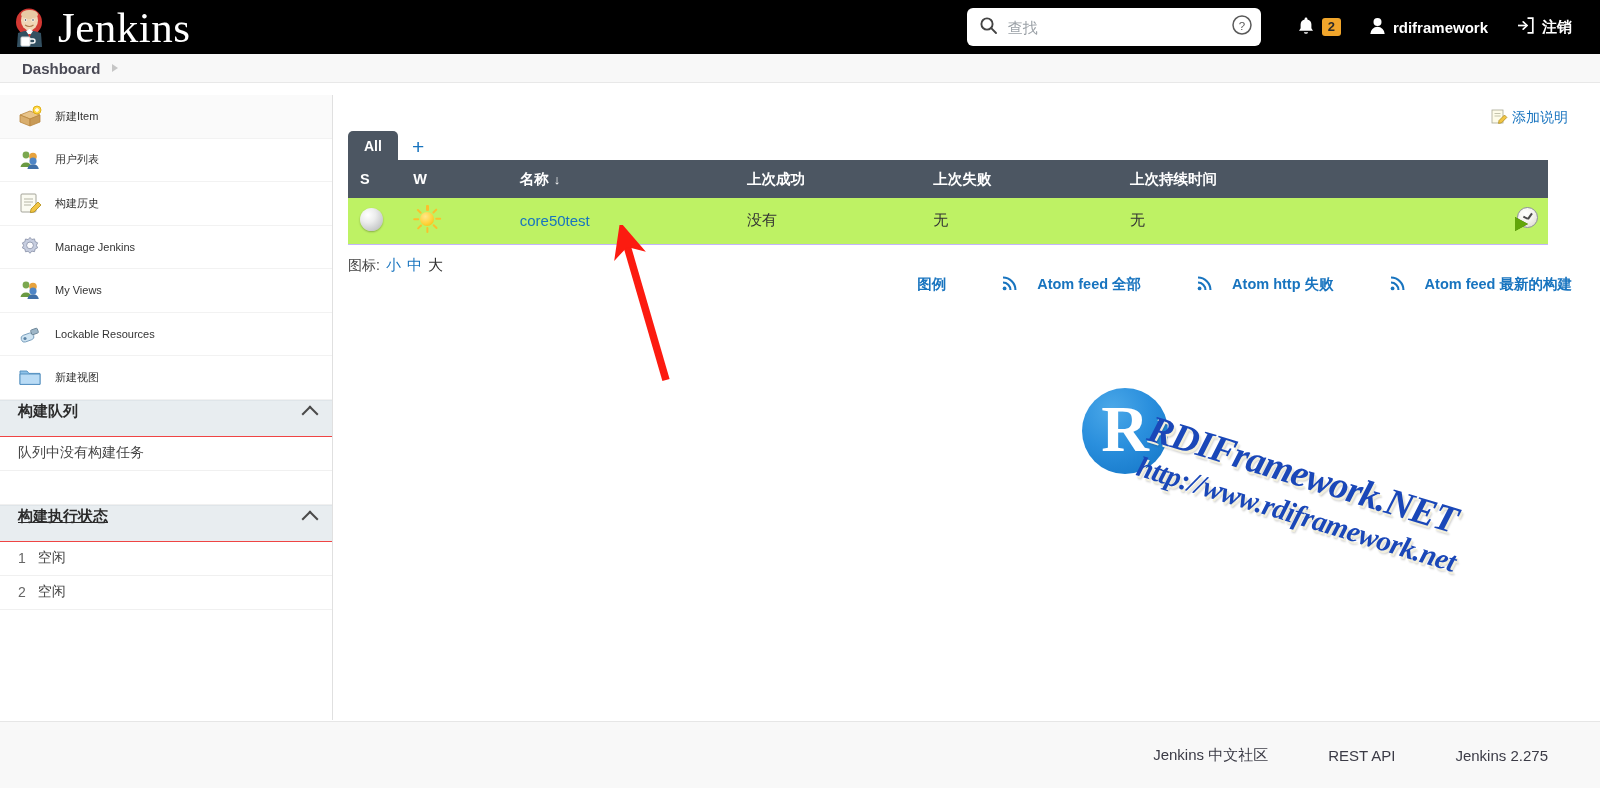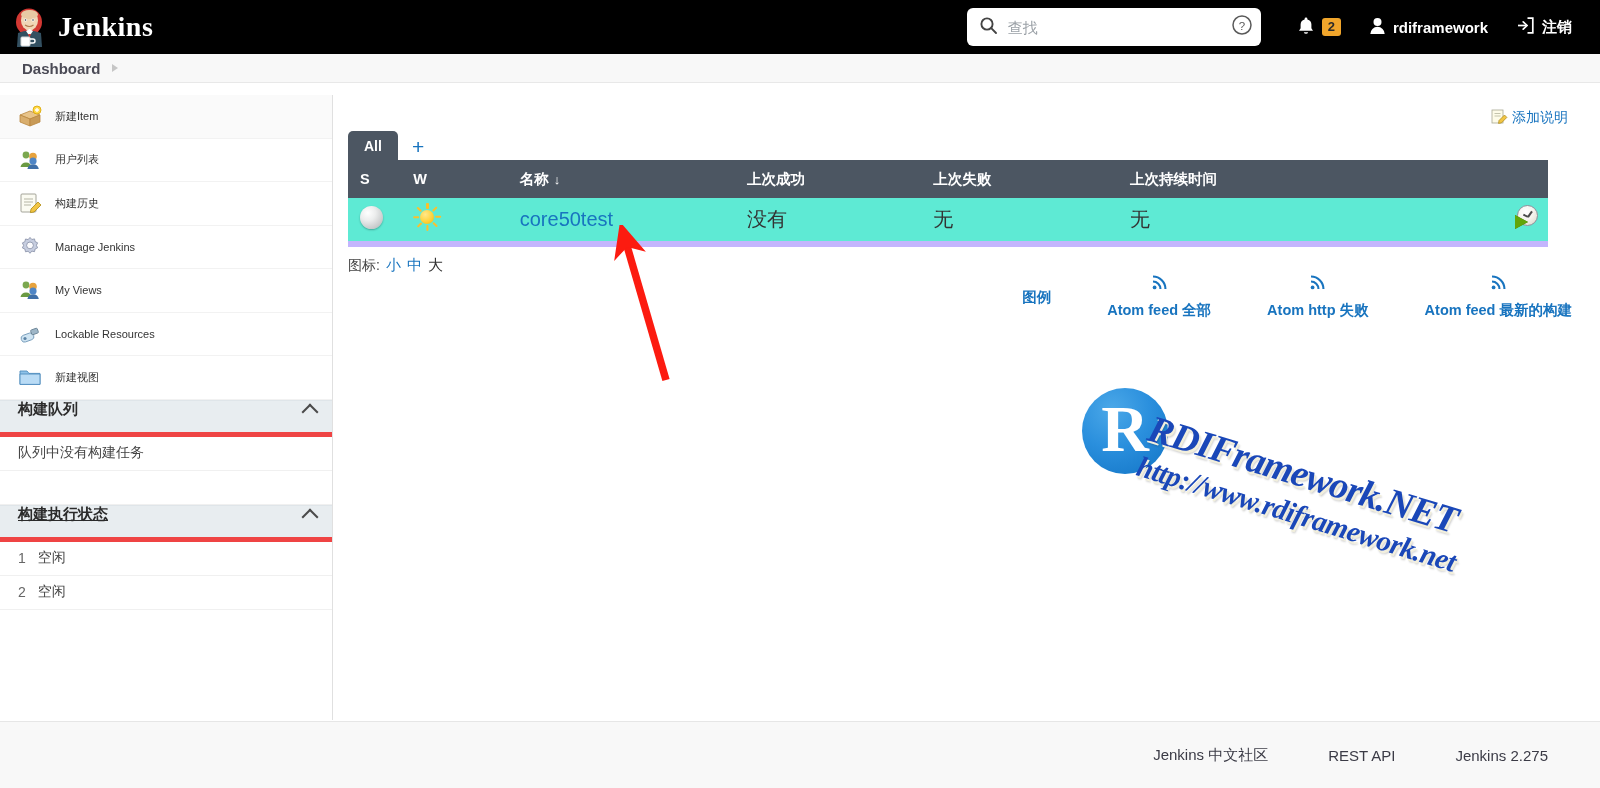--- a/index.html
+++ b/index.html
@@ -21,21 +21,21 @@
   }
   #brand {
     display: flex; align-items: center;
     margin-left: 12px; gap: 8px;
     text-decoration: none;
   }
   .jenkins-mascot { width: 38px; height: 40px; position: relative; }
   #brand-text {
     color: #ffffff;
     font-family: "Liberation Serif", "DejaVu Serif", serif;
-    font-size: 28px; font-weight: bold;
+    font-size: 43px; font-weight: normal;
     letter-spacing: .5px;
   }
   #header-right {
     margin-left: auto; display: flex; align-items: center;
     gap: 0px; height: 60px; padding-right: 14px;
   }
   #search-box {
     width: 294px; height: 38px;
     background: #fff; border-radius: 6px;
     display: flex; align-items: center;
@@ -99,21 +99,21 @@
   .nav-item:first-child { background: #fafafa; }
   .nav-icon { width: 24px; height: 24px; flex: 0 0 24px; position: relative; }
 
   .panel-head {
     background: #e8edf0;
     height: 37px; display: flex; align-items: center;
     padding: 0 16px 13px 18px;
     font-size: 15px; font-weight: bold; color: #2b2b2b;
     cursor: pointer;
     border-top: 1px solid #dfe5e9;
-    border-bottom: 5px solid #ef4444;
+    border-bottom: 1px solid #ef4444;
   }
   .panel-head.underlined span:first-child { text-decoration: underline; }
   .chevron-up {
     margin-left: auto; width: 12px; height: 12px;
     border-left: 2px solid #4a4a4a; border-top: 2px solid #4a4a4a;
     transform: rotate(45deg); margin-top: 4px;
   }
   .panel-row {
     height: 34px; display: flex; align-items: center;
     padding-left: 18px; font-size: 14px; color: #444;
@@ -158,24 +158,24 @@
     width: 1200px; border-collapse: collapse;
   }
   #jobs-table thead th {
     background: #4c5662; color: #ffffff;
     font-size: 14.5px; font-weight: bold;
     text-align: left; height: 38px;
     padding: 0 8px 0 12px;
     white-space: nowrap;
   }
   #jobs-table tbody td {
-    height: 46px; font-size: 20px; color: #333;
+    height: 46px; font-size: 15px; color: #333;
     padding: 0 8px 0 12px;
-    border-bottom: 6px solid #c4b5fd;
-    background: #5eead4;
+    border-bottom: 1px solid #c4b5fd;
+    background: #bef264;
   }
   .col-s  { width: 52px; }
   .col-w  { width: 104px; }
   .col-name { width: 222px; }
   .col-succ { width: 182px; }
   .col-fail { width: 192px; }
   .col-dur { width: 300px; }
   .col-act { width: 120px; text-align: right !important; }
   #job-link { color: #1874bf; text-decoration: none; cursor: pointer; }
   .sort-arrow { font-size: 13px; margin-left: 5px; }
@@ -234,23 +234,23 @@
   }
   #icon-size-line .size-link { color: #1874bf; cursor: pointer; text-decoration: none; font-size: 15px; }
   #icon-size-line .size-link.active { color: #333; font-weight: normal; }
 
   
   #feed-row {
     position: absolute; right: 28px; top: 180px;
     display: flex; align-items: center; gap: 56px;
   }
   .feed-link {
-    display: flex; align-items: center; gap: 8px;
+    display: flex; align-items: flex-end; gap: 20px;
     color: #1874bf; font-size: 14.5px; font-weight: bold;
-    cursor: pointer; text-decoration: none; white-space: nowrap; flex-direction: column;
+    cursor: pointer; text-decoration: none; white-space: nowrap;
   }
   #legend-link { color: #1874bf; font-size: 14.5px; font-weight: bold; cursor: pointer; text-decoration: none; padding-left: 17px; }
 
   
   #watermark {
     position: absolute; left: 1060px; top: 360px;
     width: 440px; height: 220px;
     pointer-events: none; user-select: none;
   }
   #wm-badge {

